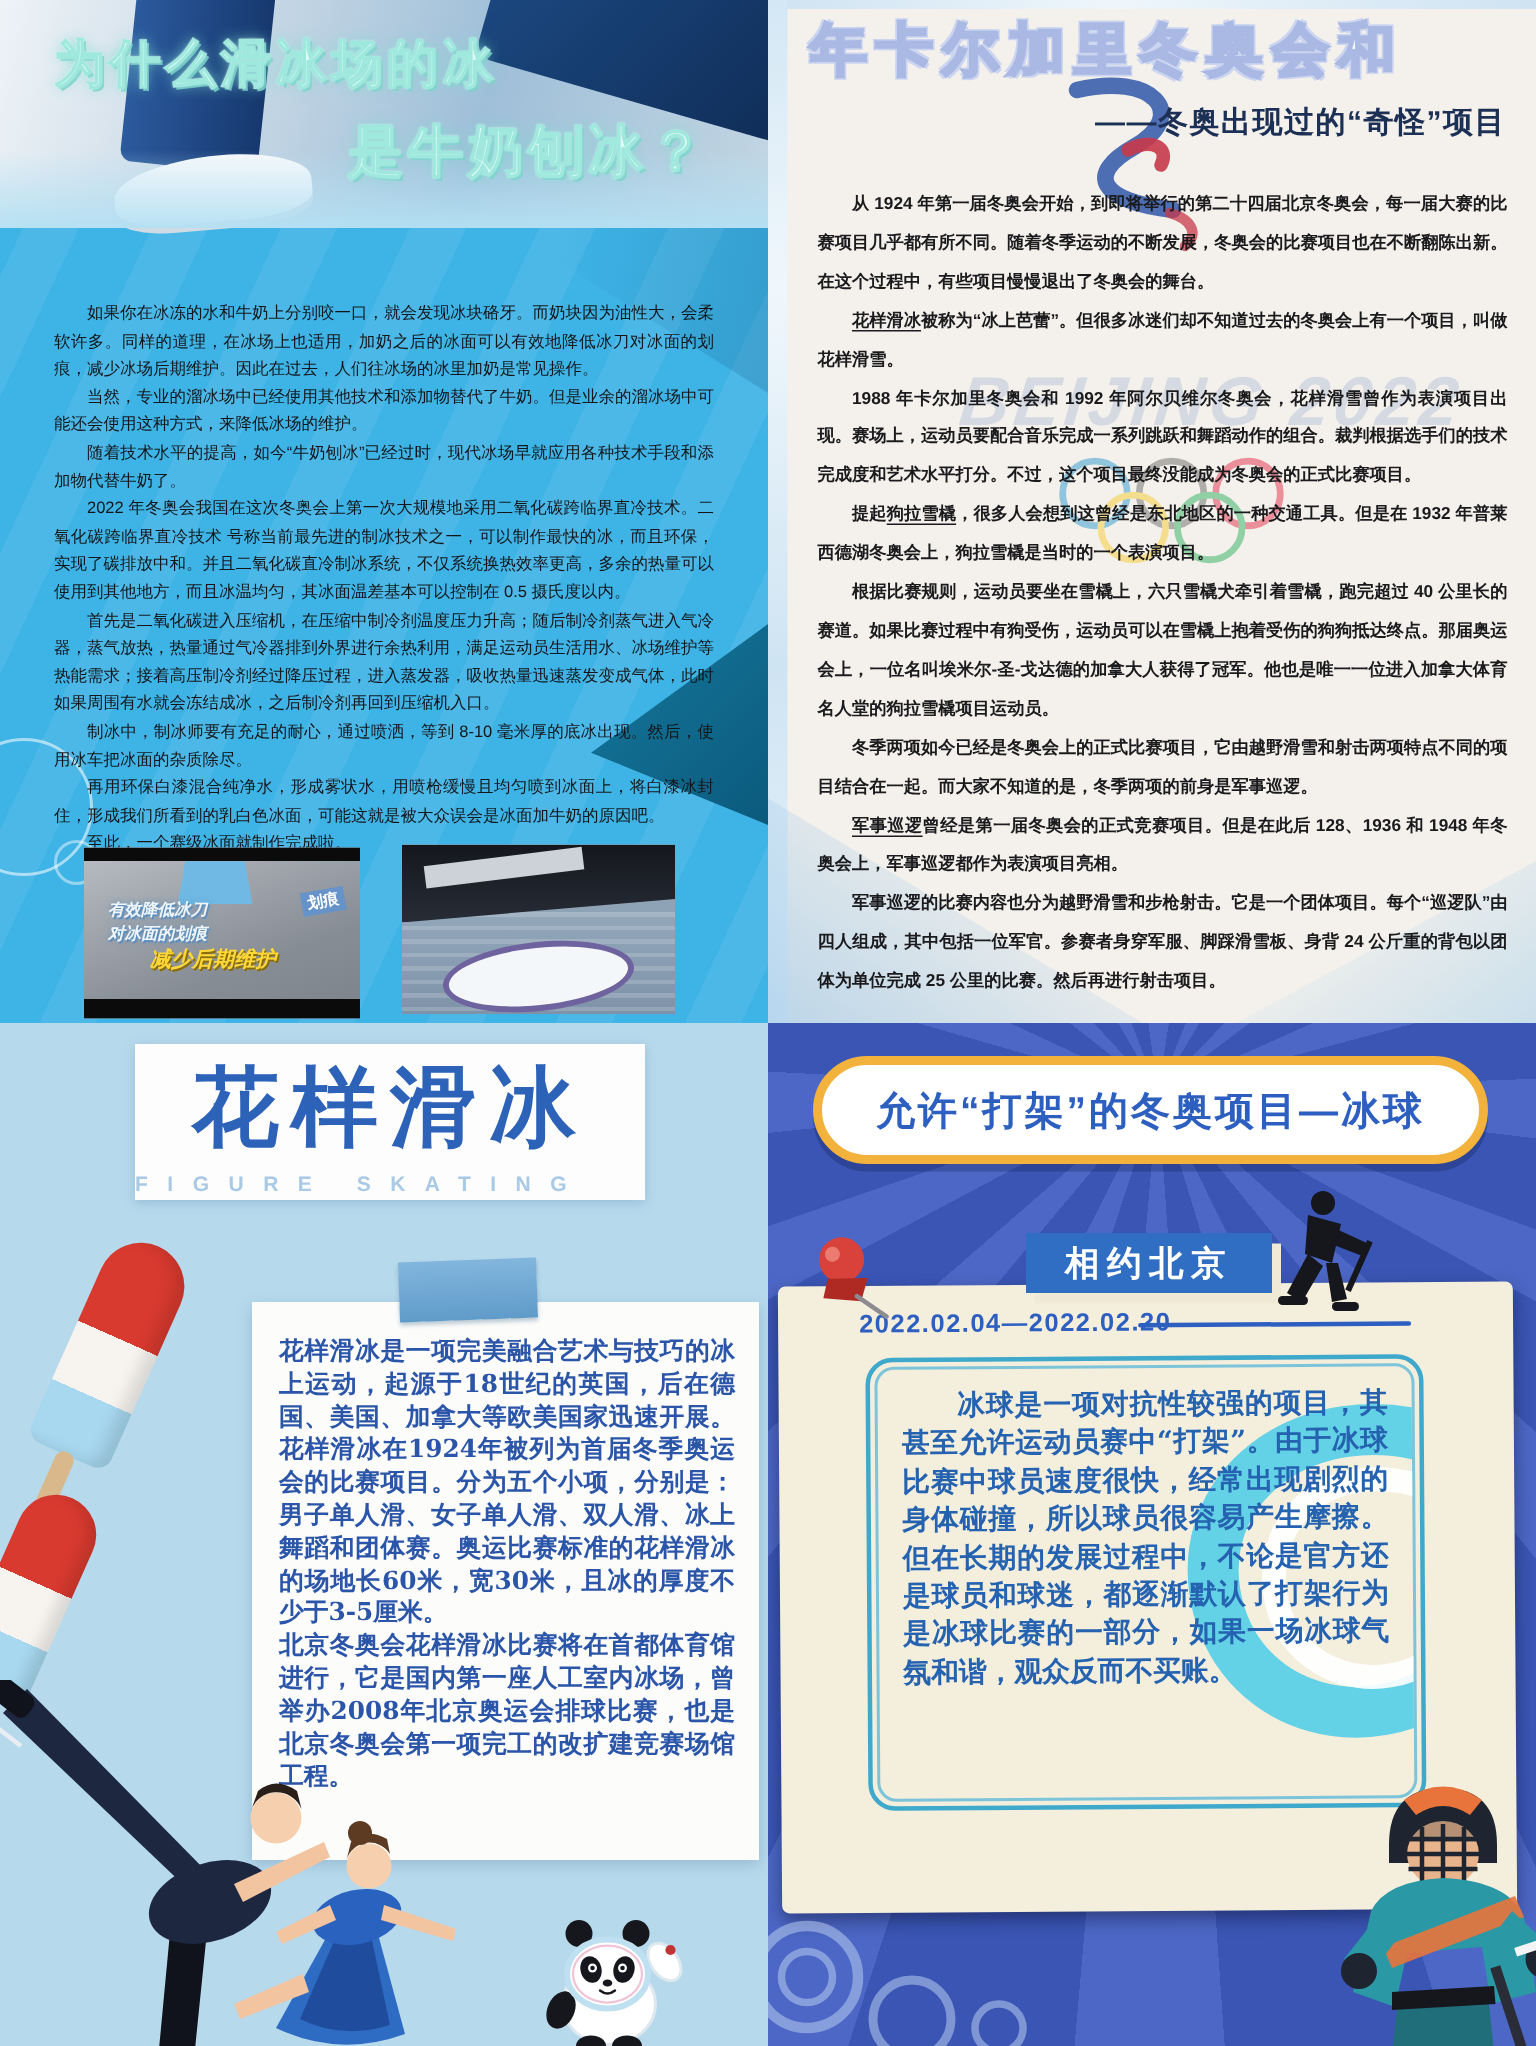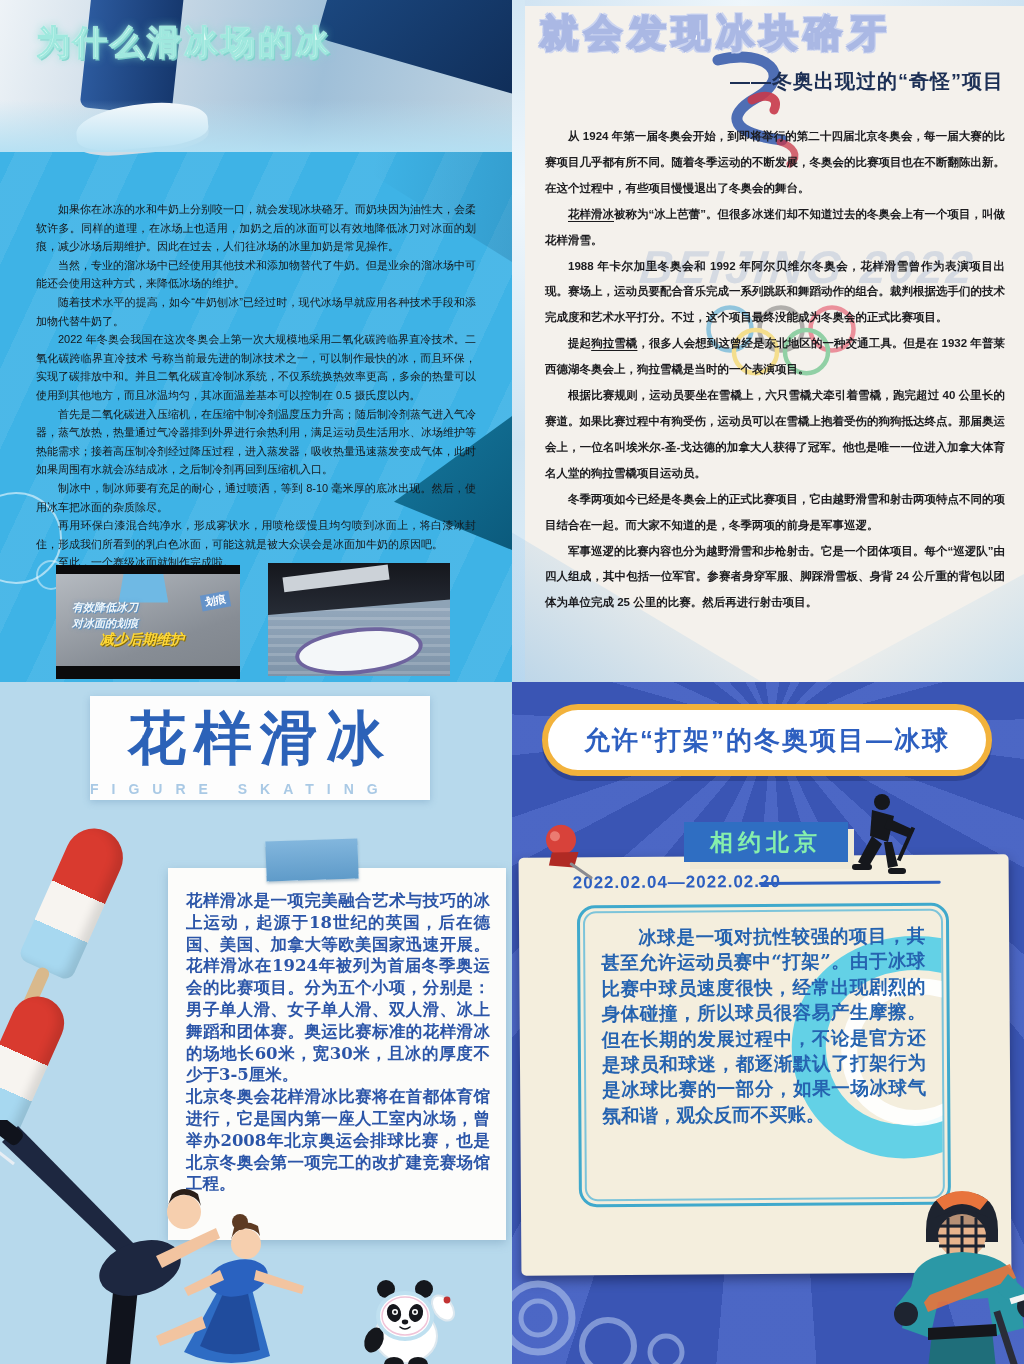--- a/index.html
+++ b/index.html
@@ -118,21 +118,21 @@
   
   #p-br{left:512px;top:682px;background:#3a55b4;}
   .br-rays{left:-120px;top:-80px;width:760px;height:900px;
     background:repeating-conic-gradient(from 0deg at 50% 14%,#4f6ac8 0deg 9deg,#3a55b4 9deg 22deg);
     opacity:.85;}
   .br-pill{left:30px;top:22px;width:450px;height:72px;background:#fff;border:6px solid #f2b23c;
     border-radius:46px;display:flex;align-items:center;justify-content:center;
     box-shadow:0 5px 0 rgba(10,20,60,.25);z-index:3;box-sizing:border-box;}
   .br-pill-text{font-size:26px;font-weight:bold;letter-spacing:2px;color:#2d5fc0;}
   .br-pin{left:26px;top:134px;width:64px;height:70px;z-index:6;transform:rotate(-14deg);}
-  .br-banner{left:172px;top:140px;width:164px;height:40px;background:#2f6ec2;color:#86efac;
+  .br-banner{left:172px;top:140px;width:164px;height:40px;background:#2f6ec2;color:#ffffff;
     display:flex;align-items:center;justify-content:center;font-size:23px;font-weight:bold;
     letter-spacing:5px;box-shadow:6px 7px 0 #efe9d6;z-index:5;}
   .br-sil{left:330px;top:110px;width:76px;height:92px;z-index:5;}
   .br-paper{left:8px;top:174px;width:490px;height:418px;background:#f4eedd;border-radius:5px;
     transform:rotate(-.4deg);box-shadow:0 5px 12px rgba(0,0,25,.4);z-index:4;}
   .br-date{left:54px;top:16px;font-size:17px;font-weight:bold;letter-spacing:1px;color:#2d5fc0;}
   .br-line{left:240px;top:26px;width:182px;height:3px;background:#2d5fc0;border-radius:2px;}
   .br-box{left:58px;top:48px;width:372px;height:302px;border:3px solid #3fa9cc;border-radius:18px;
     box-sizing:border-box;padding:3px;}
   .br-box-inner{width:100%;height:100%;border:2px solid #7cc4da;border-radius:13px;
@@ -152,20 +152,21 @@
   <section class="panel" id="p-tl">
     <div class="abs tl-streaks"></div>
     <div class="abs tl-photo">
       <div class="abs tl-pant1"></div>
       <div class="abs tl-pant2"></div>
       <div class="abs tl-skate"></div>
     </div>
     <div class="abs tl-photo-fade"></div>
     <div class="abs tl-wedge-t"></div>
     <div class="abs tl-h1">为什么滑冰场的冰</div>
+    <div class="abs tl-h2">是牛奶刨冰？</div>
     <div class="abs tl-body">
         <p>如果你在冰冻的水和牛奶上分别咬一口，就会发现冰块硌牙。而奶块因为油性大，会柔软许多。同样的道理，在冰场上也适用，加奶之后的冰面可以有效地降低冰刀对冰面的划痕，减少冰场后期维护。因此在过去，人们往冰场的冰里加奶是常见操作。</p>
         <p>当然，专业的溜冰场中已经使用其他技术和添加物替代了牛奶。但是业余的溜冰场中可能还会使用这种方式，来降低冰场的维护。</p>
         <p>随着技术水平的提高，如今“牛奶刨冰”已经过时，现代冰场早就应用各种技术手段和添加物代替牛奶了。</p>
         <p>2022 年冬奥会我国在这次冬奥会上第一次大规模地采用二氧化碳跨临界直冷技术。二氧化碳跨临界直冷技术 号称当前最先进的制冰技术之一，可以制作最快的冰，而且环保，实现了碳排放中和。并且二氧化碳直冷制冰系统，不仅系统换热效率更高，多余的热量可以使用到其他地方，而且冰温均匀，其冰面温差基本可以控制在 0.5 摄氏度以内。</p>
         <p>首先是二氧化碳进入压缩机，在压缩中制冷剂温度压力升高；随后制冷剂蒸气进入气冷器，蒸气放热，热量通过气冷器排到外界进行余热利用，满足运动员生活用水、冰场维护等热能需求；接着高压制冷剂经过降压过程，进入蒸发器，吸收热量迅速蒸发变成气体，此时如果周围有水就会冻结成冰，之后制冷剂再回到压缩机入口。</p>
         <p>制冰中，制冰师要有充足的耐心，通过喷洒，等到 8-10 毫米厚的底冰出现。然后，使用冰车把冰面的杂质除尽。</p>
         <p>再用环保白漆混合纯净水，形成雾状水，用喷枪缓慢且均匀喷到冰面上，将白漆冰封住，形成我们所看到的乳白色冰面，可能这就是被大众误会是冰面加牛奶的原因吧。</p>
         <p>至此，一个赛级冰面就制作完成啦。</p>
       </div>
@@ -208,29 +209,30 @@
     <div class="abs tr-ghost">BEIJING 2022</div>
 
     <svg class="abs tr-rings" viewBox="0 0 300 150">
       <circle cx="60" cy="52" r="38" fill="none" stroke="#0085C7" stroke-width="8"></circle>
       <circle cx="150" cy="52" r="38" fill="none" stroke="#4b4b4b" stroke-width="8"></circle>
       <circle cx="240" cy="52" r="38" fill="none" stroke="#DF0024" stroke-width="8"></circle>
       <circle cx="105" cy="92" r="38" fill="none" stroke="#F4C300" stroke-width="8"></circle>
       <circle cx="195" cy="92" r="38" fill="none" stroke="#009F3D" stroke-width="8"></circle>
     </svg>
 
-    <div class="abs tr-title">就会发现冰块硌牙</div>
+    <div class="abs tr-title">年卡尔加里冬奥会和</div>
     <div class="abs tr-subtitle">——冬奥出现过的“奇怪”项目</div>
     <div class="abs tr-body">
         <p><span>从 1924 年第一届冬奥会开始，到即将举行的第二十四届北京冬奥会，每一届大赛的比赛项目几乎都有所不同。随着冬季运动的不断发展，冬奥会的比赛项目也在不断翻陈出新。在这个过程中，有些项目慢慢退出了冬奥会的舞台。</span></p>
         <p><span class="ul">花样滑冰</span><span>被称为“冰上芭蕾”。但很多冰迷们却不知道过去的冬奥会上有一个项目，叫做花样滑雪。</span></p>
         <p><span>1988 年卡尔加里冬奥会和 1992 年阿尔贝维尔冬奥会，花样滑雪曾作为表演项目出现。赛场上，运动员要配合音乐完成一系列跳跃和舞蹈动作的组合。裁判根据选手们的技术完成度和艺术水平打分。不过，这个项目最终没能成为冬奥会的正式比赛项目。</span></p>
         <p><span>提起</span><span class="ul">狗拉雪橇</span><span>，很多人会想到这曾经是东北地区的一种交通工具。但是在 1932 年普莱西德湖冬奥会上，狗拉雪橇是当时的一个表演项目。</span></p>
         <p><span>根据比赛规则，运动员要坐在雪橇上，六只雪橇犬牵引着雪橇，跑完超过 40 公里长的赛道。如果比赛过程中有狗受伤，运动员可以在雪橇上抱着受伤的狗狗抵达终点。那届奥运会上，一位名叫埃米尔-圣-戈达德的加拿大人获得了冠军。他也是唯一一位进入加拿大体育名人堂的狗拉雪橇项目运动员。</span></p>
         <p><span>冬季两项如今已经是冬奥会上的正式比赛项目，它由越野滑雪和射击两项特点不同的项目结合在一起。而大家不知道的是，冬季两项的前身是军事巡逻。</span></p>
+        <p><span class="ul">军事巡逻</span><span>曾经是第一届冬奥会的正式竞赛项目。但是在此后 128、1936 和 1948 年冬奥会上，军事巡逻都作为表演项目亮相。</span></p>
         <p><span>军事巡逻的比赛内容也分为越野滑雪和步枪射击。它是一个团体项目。每个“巡逻队”由四人组成，其中包括一位军官。参赛者身穿军服、脚踩滑雪板、身背 24 公斤重的背包以团体为单位完成 25 公里的比赛。然后再进行射击项目。</span></p>
       </div>
   </section>
 
   <section class="panel" id="p-bl">
     <div class="abs bl-banner">
       <div class="bl-title">花样滑冰</div>
       <div class="bl-sub">FIGURE SKATING</div>
     </div>
 

